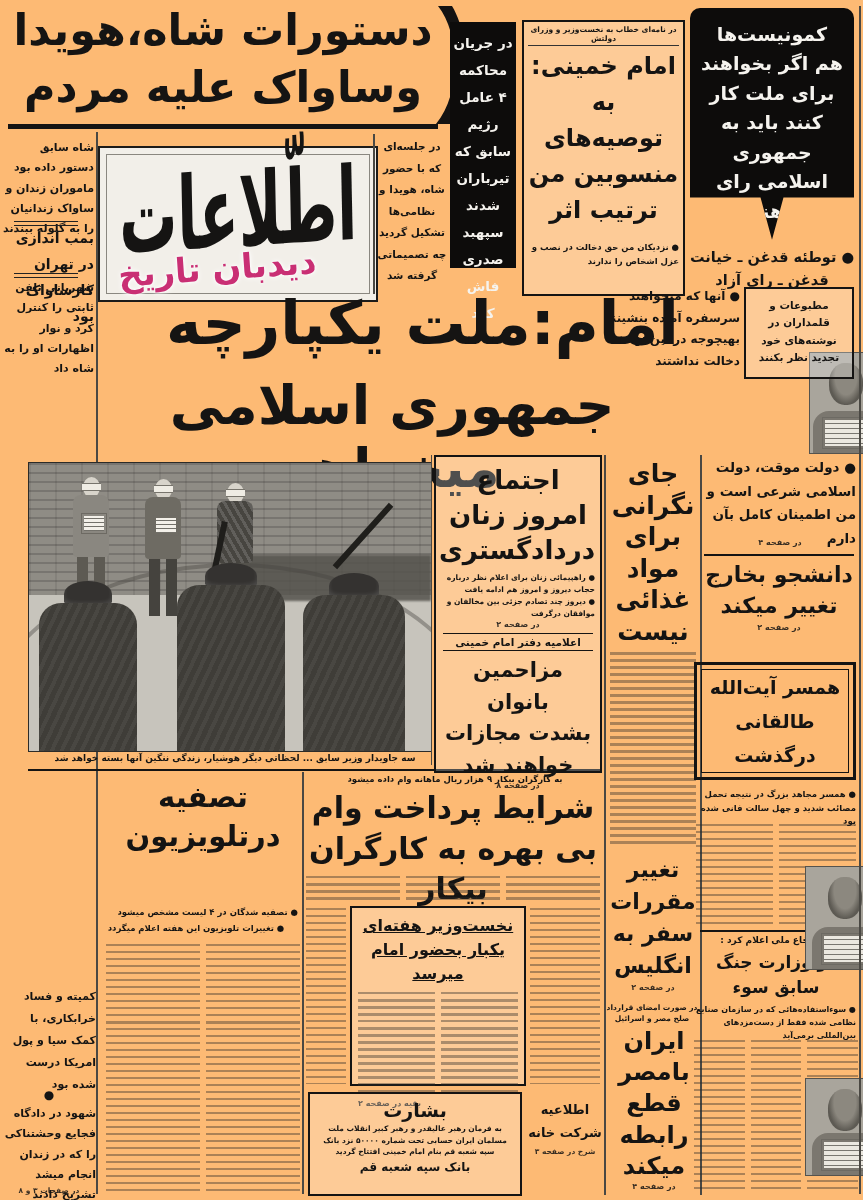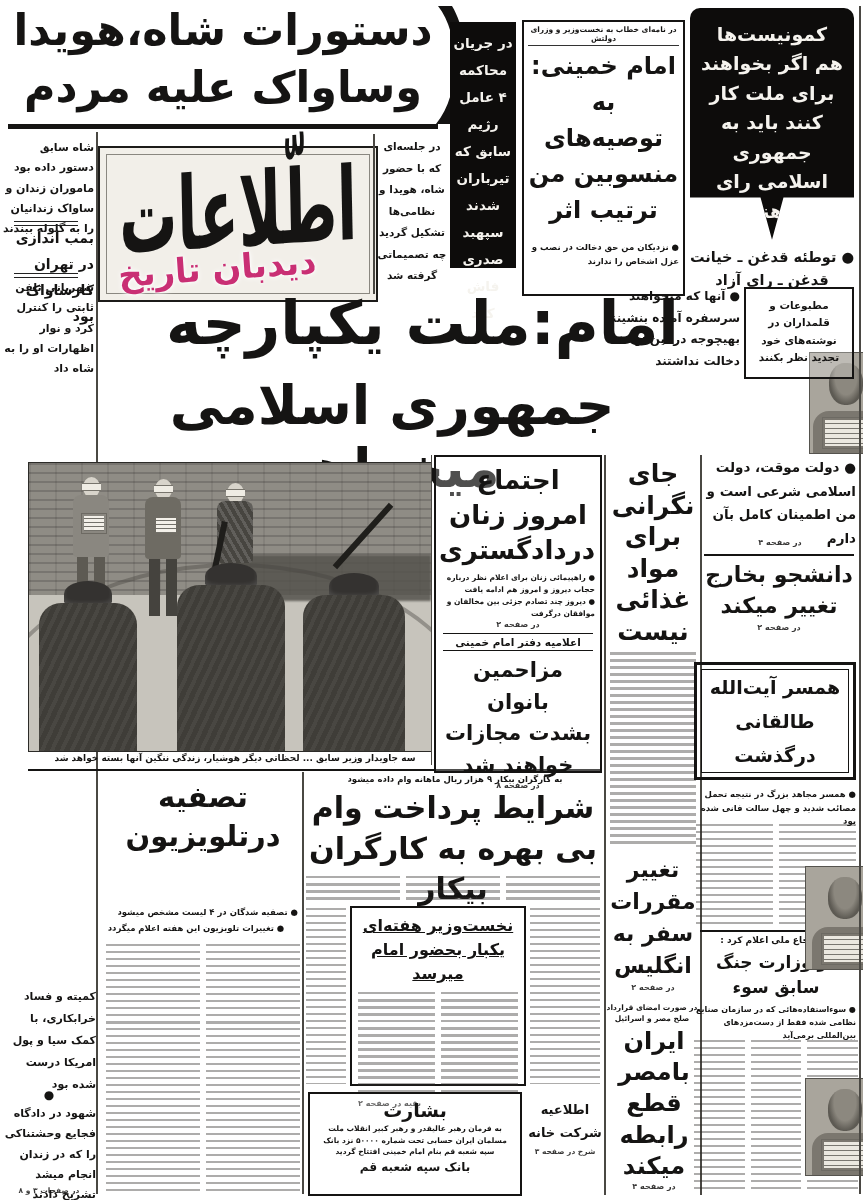--- a/index.html
+++ b/index.html
@@ -1,16 +1,16 @@
 <!DOCTYPE html>
 <html lang="fa" dir="rtl"><head>
 <meta charset="utf-8">
 <style>
   html,body{margin:0;padding:0;background:#777;}
-  #page{position:relative;width:863px;height:1200px;margin:0 auto;background:#ffffff;
+  #page{position:relative;width:863px;height:1200px;margin:0 auto;background:#fdba74;
         font-family:"DejaVu Sans", sans-serif;color:#151413;overflow:hidden;
         box-shadow:0 0 12px rgba(0,0,0,.5);}
   .abs{position:absolute;}
   .b{font-weight:bold;}
   .ctr{text-align:center;}
   .rt{text-align:right;}
   .rule{background:#151413;}
   .vrule{background:#4a4843;}
   .box{border:2px solid #151413;background:rgba(255,255,255,.25);}
   

